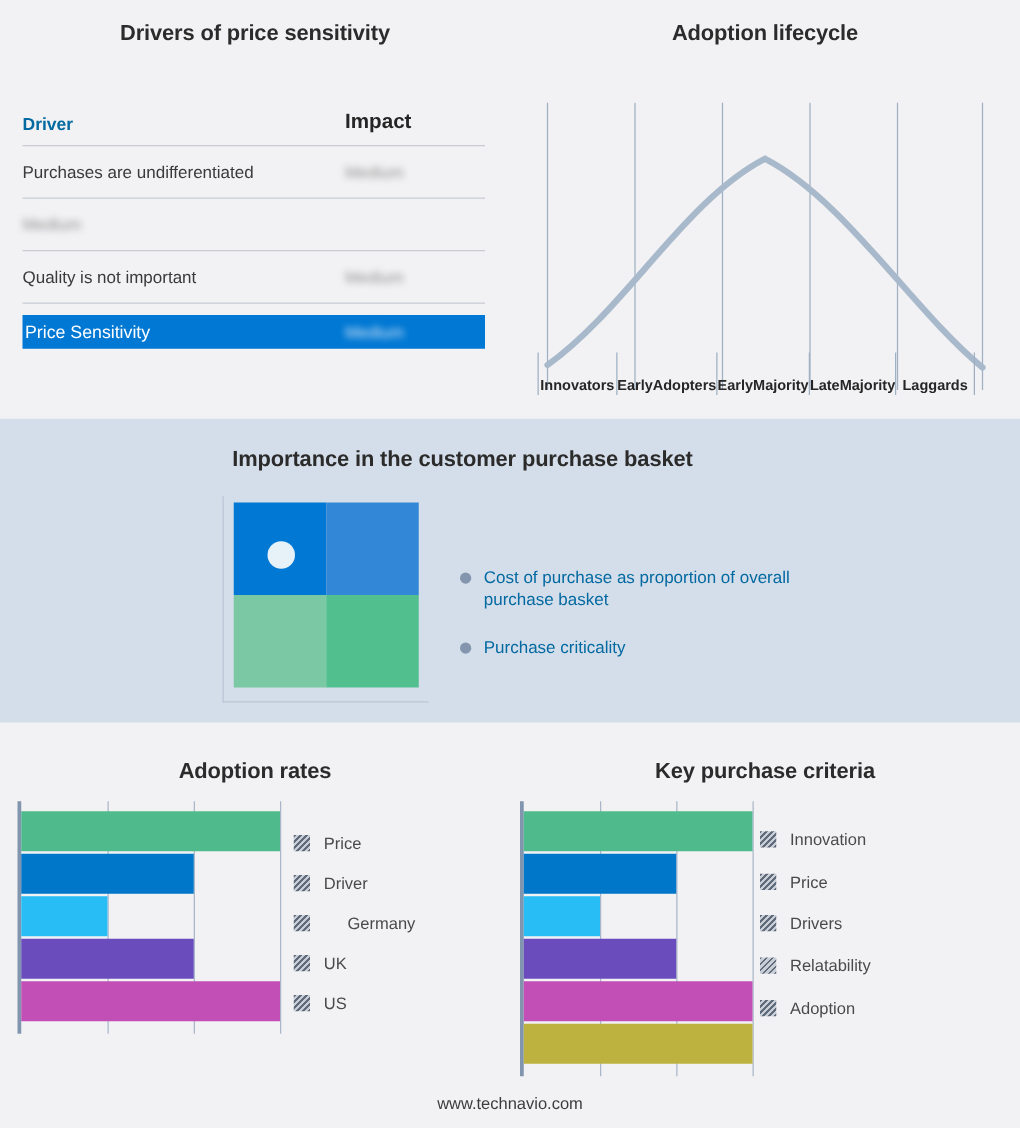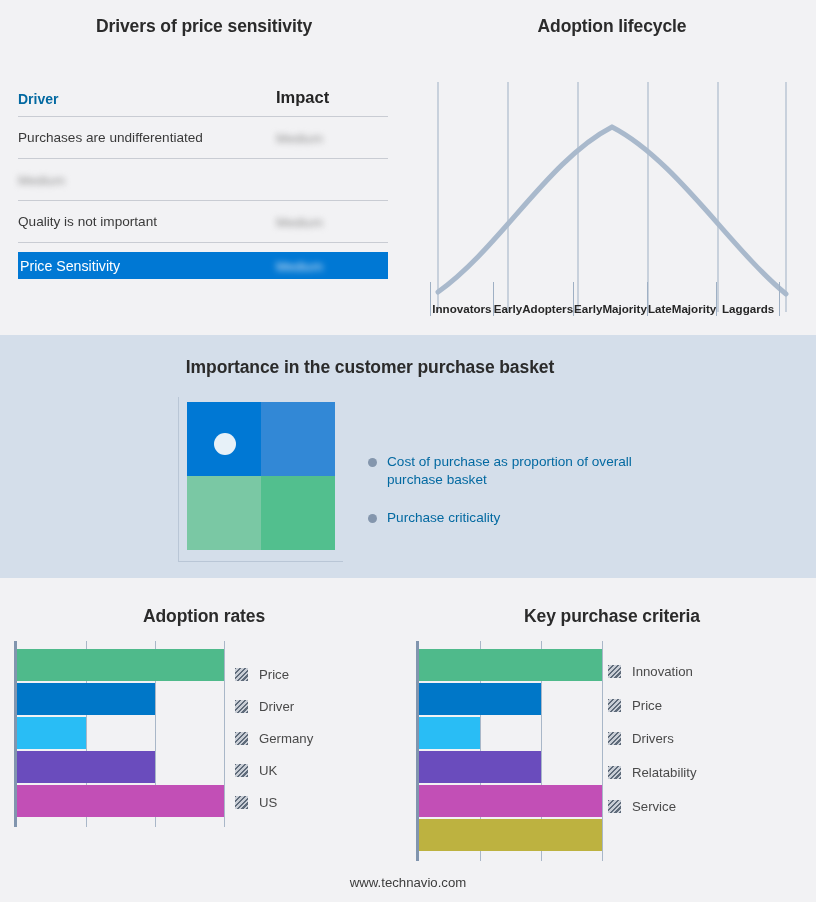--- a/index.html
+++ b/index.html
@@ -272,21 +272,21 @@
       </div>
     <div class="bchart-legend" id="chart0-legend" style="left: 235px; top: 80px;">
         <div class="lg-item" style="height: 32px;">
           <div class="lg-swatch"></div>
           <div class="lg-label">Price</div>
         </div>
         <div class="lg-item" style="height: 32px;">
           <div class="lg-swatch"></div>
           <div class="lg-label">Driver</div>
         </div>
-        <div class="lg-item" style="height: 32px;">
+        <div class="lg-item" style="height: 32px; gap: 19px;">
           <div class="lg-swatch"></div>
           <div class="lg-label">Germany</div>
         </div>
         <div class="lg-item" style="height: 32px;">
           <div class="lg-swatch"></div>
           <div class="lg-label">UK</div>
         </div>
         <div class="lg-item" style="height: 32px;">
           <div class="lg-swatch"></div>
           <div class="lg-label">US</div>
@@ -331,19 +331,19 @@
         <div class="lg-item" style="height: 33.6px;">
           <div class="lg-swatch"></div>
           <div class="lg-label">Drivers</div>
         </div>
         <div class="lg-item" style="height: 33.6px; align-items: center;">
           <div class="lg-swatch"></div>
           <div class="lg-label">Relatability</div>
         </div>
         <div class="lg-item" style="height: 33.6px;">
           <div class="lg-swatch"></div>
-          <div class="lg-label">Service</div>
+          <div class="lg-label">Adoption</div>
         </div>
       </div>
   </div>
 
   <div class="footer">www.technavio.com</div>
 </div>
 
 </body></html>

